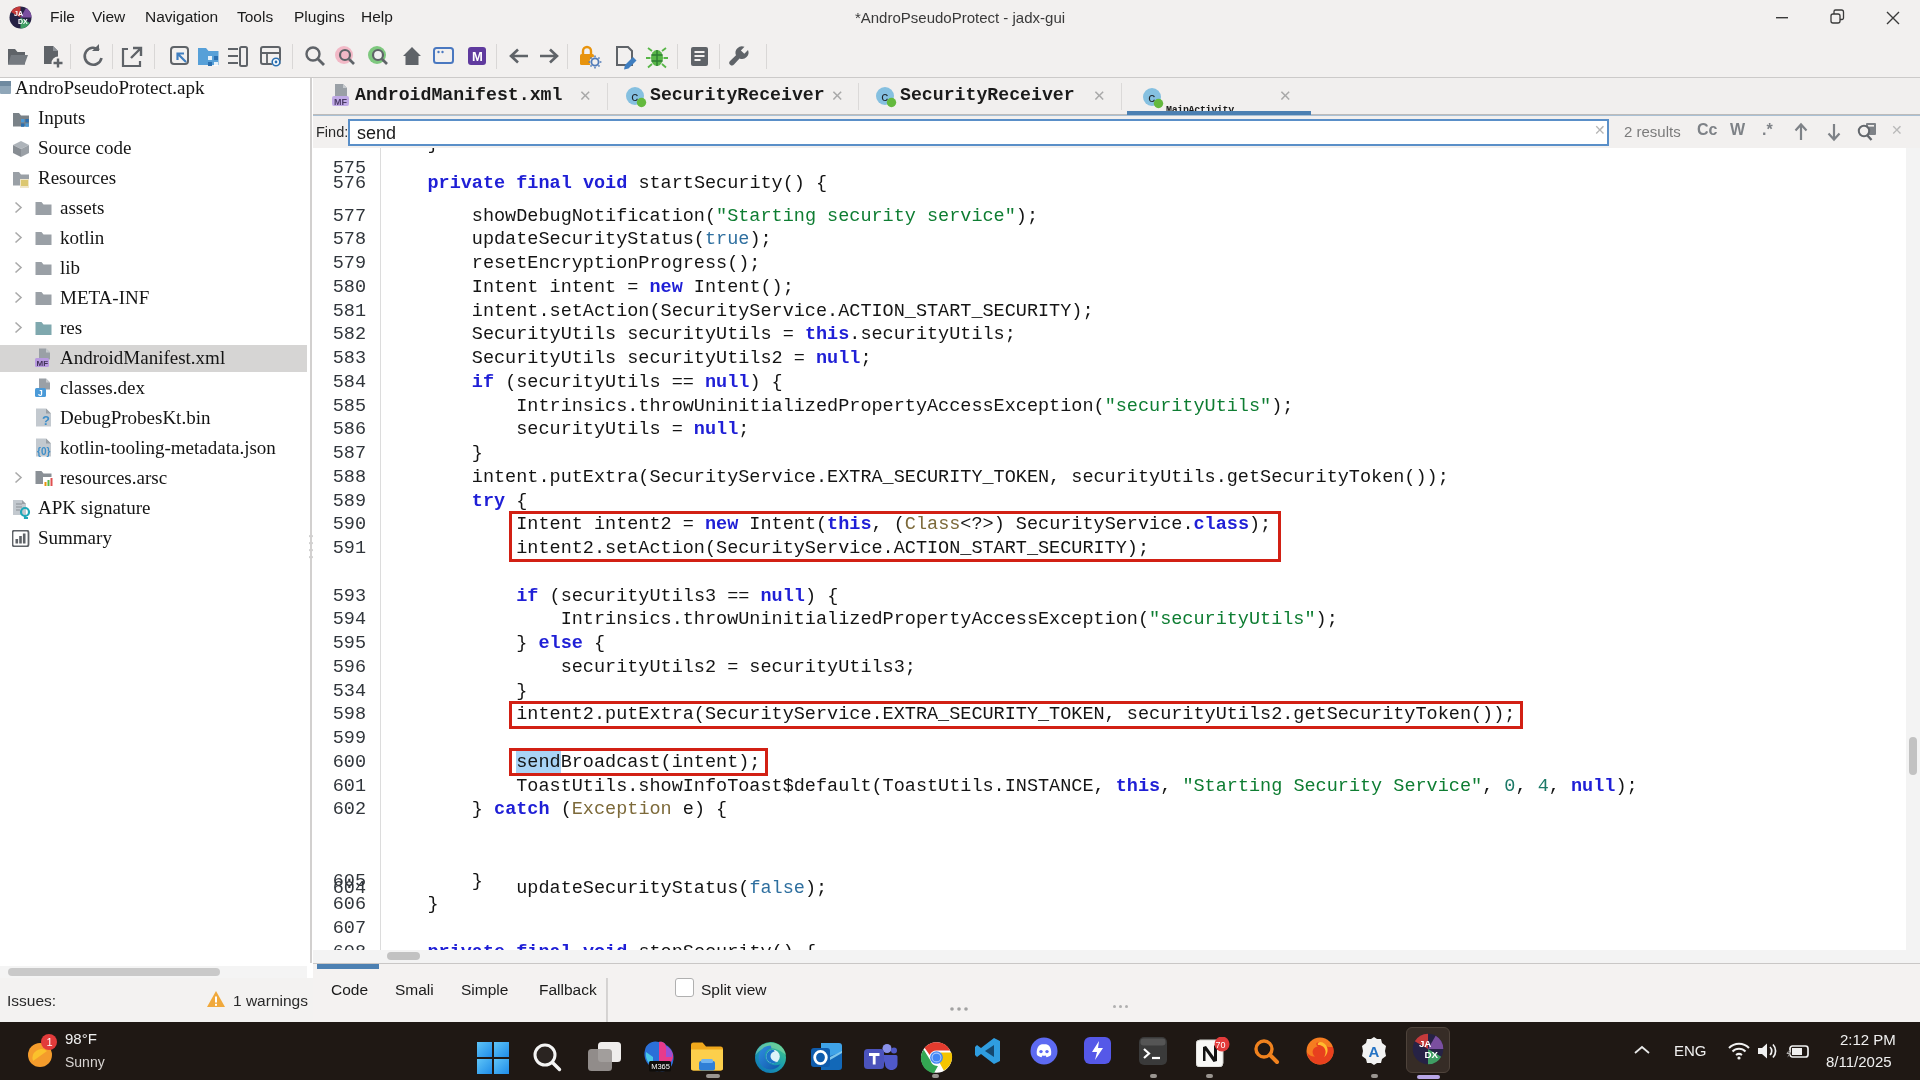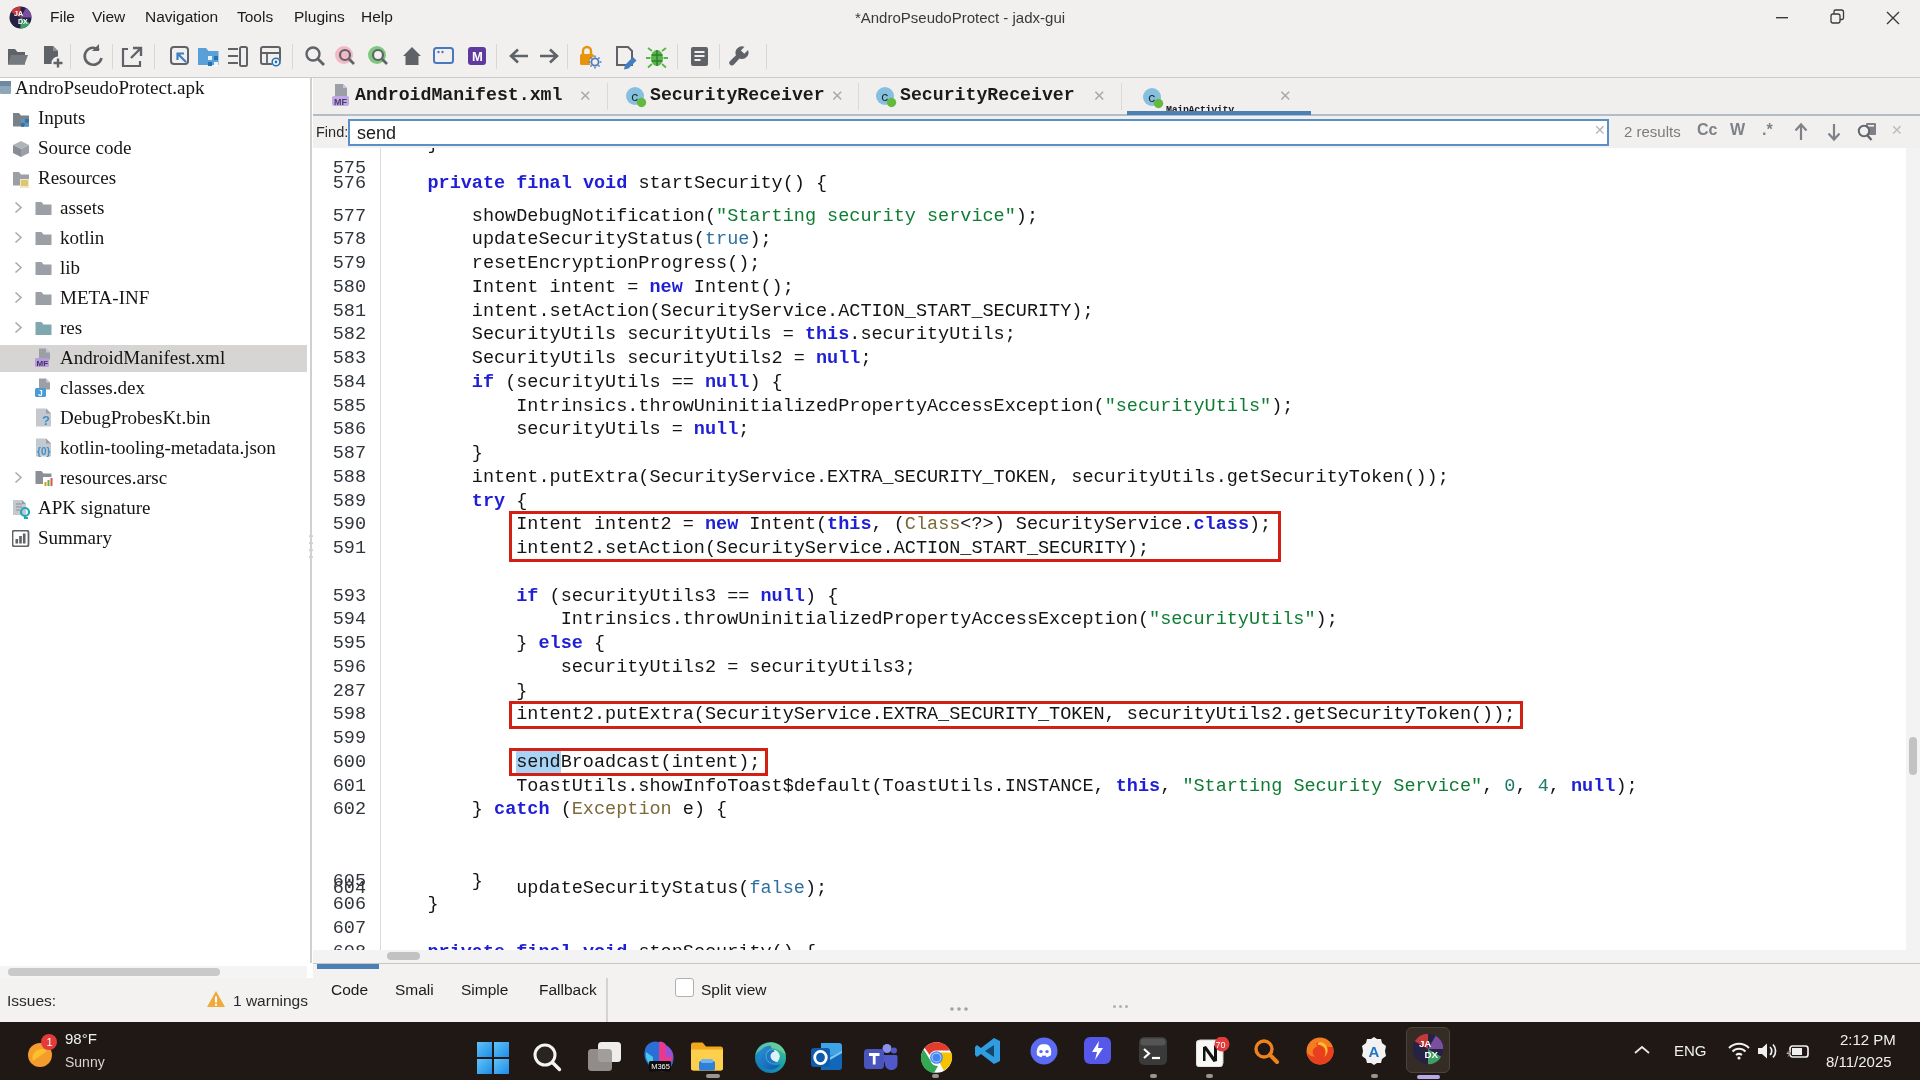--- a/index.html
+++ b/index.html
@@ -375,21 +375,21 @@
   <div class="cl" style="top:270.4px"><span class="ln">586</span><span class="cd">            securityUtils = <span class="k">null</span>;</span></div>
   <div class="cl" style="top:294.1px"><span class="ln">587</span><span class="cd">        }</span></div>
   <div class="cl" style="top:317.9px"><span class="ln">588</span><span class="cd">        intent.putExtra(SecurityService.EXTRA_SECURITY_TOKEN, securityUtils.getSecurityToken());</span></div>
   <div class="cl" style="top:341.6px"><span class="ln">589</span><span class="cd">        <span class="k">try</span> {</span></div>
   <div class="cl" style="top:365.4px"><span class="ln">590</span><span class="cd">            Intent intent2 = <span class="k">new</span> Intent(<span class="k">this</span>, (<span class="t">Class</span>&lt;?&gt;) SecurityService.<span class="k">class</span>);</span></div>
   <div class="cl" style="top:389.1px"><span class="ln">591</span><span class="cd">            intent2.setAction(SecurityService.ACTION_START_SECURITY);</span></div>
   <div class="cl" style="top:436.6px"><span class="ln">593</span><span class="cd">            <span class="k">if</span> (securityUtils3 == <span class="k">null</span>) {</span></div>
   <div class="cl" style="top:460.4px"><span class="ln">594</span><span class="cd">                Intrinsics.throwUninitializedPropertyAccessException(<span class="s">"securityUtils"</span>);</span></div>
   <div class="cl" style="top:484.1px"><span class="ln">595</span><span class="cd">            } <span class="k">else</span> {</span></div>
   <div class="cl" style="top:507.9px"><span class="ln">596</span><span class="cd">                securityUtils2 = securityUtils3;</span></div>
-  <div class="cl" style="top:531.6px"><span class="ln">287</span><span class="cd">            }</span></div>
+  <div class="cl" style="top:531.6px"><span class="ln">534</span><span class="cd">            }</span></div>
   <div class="cl" style="top:555.4px"><span class="ln">598</span><span class="cd">            intent2.putExtra(SecurityService.EXTRA_SECURITY_TOKEN, securityUtils2.getSecurityToken());</span></div>
   <div class="cl" style="top:579.1px"><span class="ln">599</span></div>
   <div class="cl" style="top:602.9px"><span class="ln">600</span><span class="cd">            sendBroadcast(intent);</span></div>
   <div class="cl" style="top:626.6px"><span class="ln">601</span><span class="cd">            ToastUtils.showInfoToast$default(ToastUtils.INSTANCE, <span class="k">this</span>, <span class="s">"Starting Security Service"</span>, <span class="n">0</span>, <span class="n">4</span>, <span class="k">null</span>);</span></div>
   <div class="cl" style="top:650.4px"><span class="ln">602</span><span class="cd">        } <span class="k">catch</span> (<span class="t">Exception</span> e) {</span></div>
   <div class="cl" style="top:729px"><span class="ln">604</span><span class="cd">            updateSecurityStatus(<span class="b">false</span>);</span></div>
   <div class="cl" style="top:721.6px"><span class="ln">605</span><span class="cd">        }</span></div>
   <div class="cl" style="top:745.4px"><span class="ln">606</span><span class="cd">    }</span></div>
   <div class="cl" style="top:769.1px"><span class="ln">607</span></div>
   <div class="cl" style="top:792.9px"><span class="ln">608</span><span class="cd">    <span class="k">private</span> <span class="k">final</span> <span class="k">void</span> stopSecurity() {</span></div>

